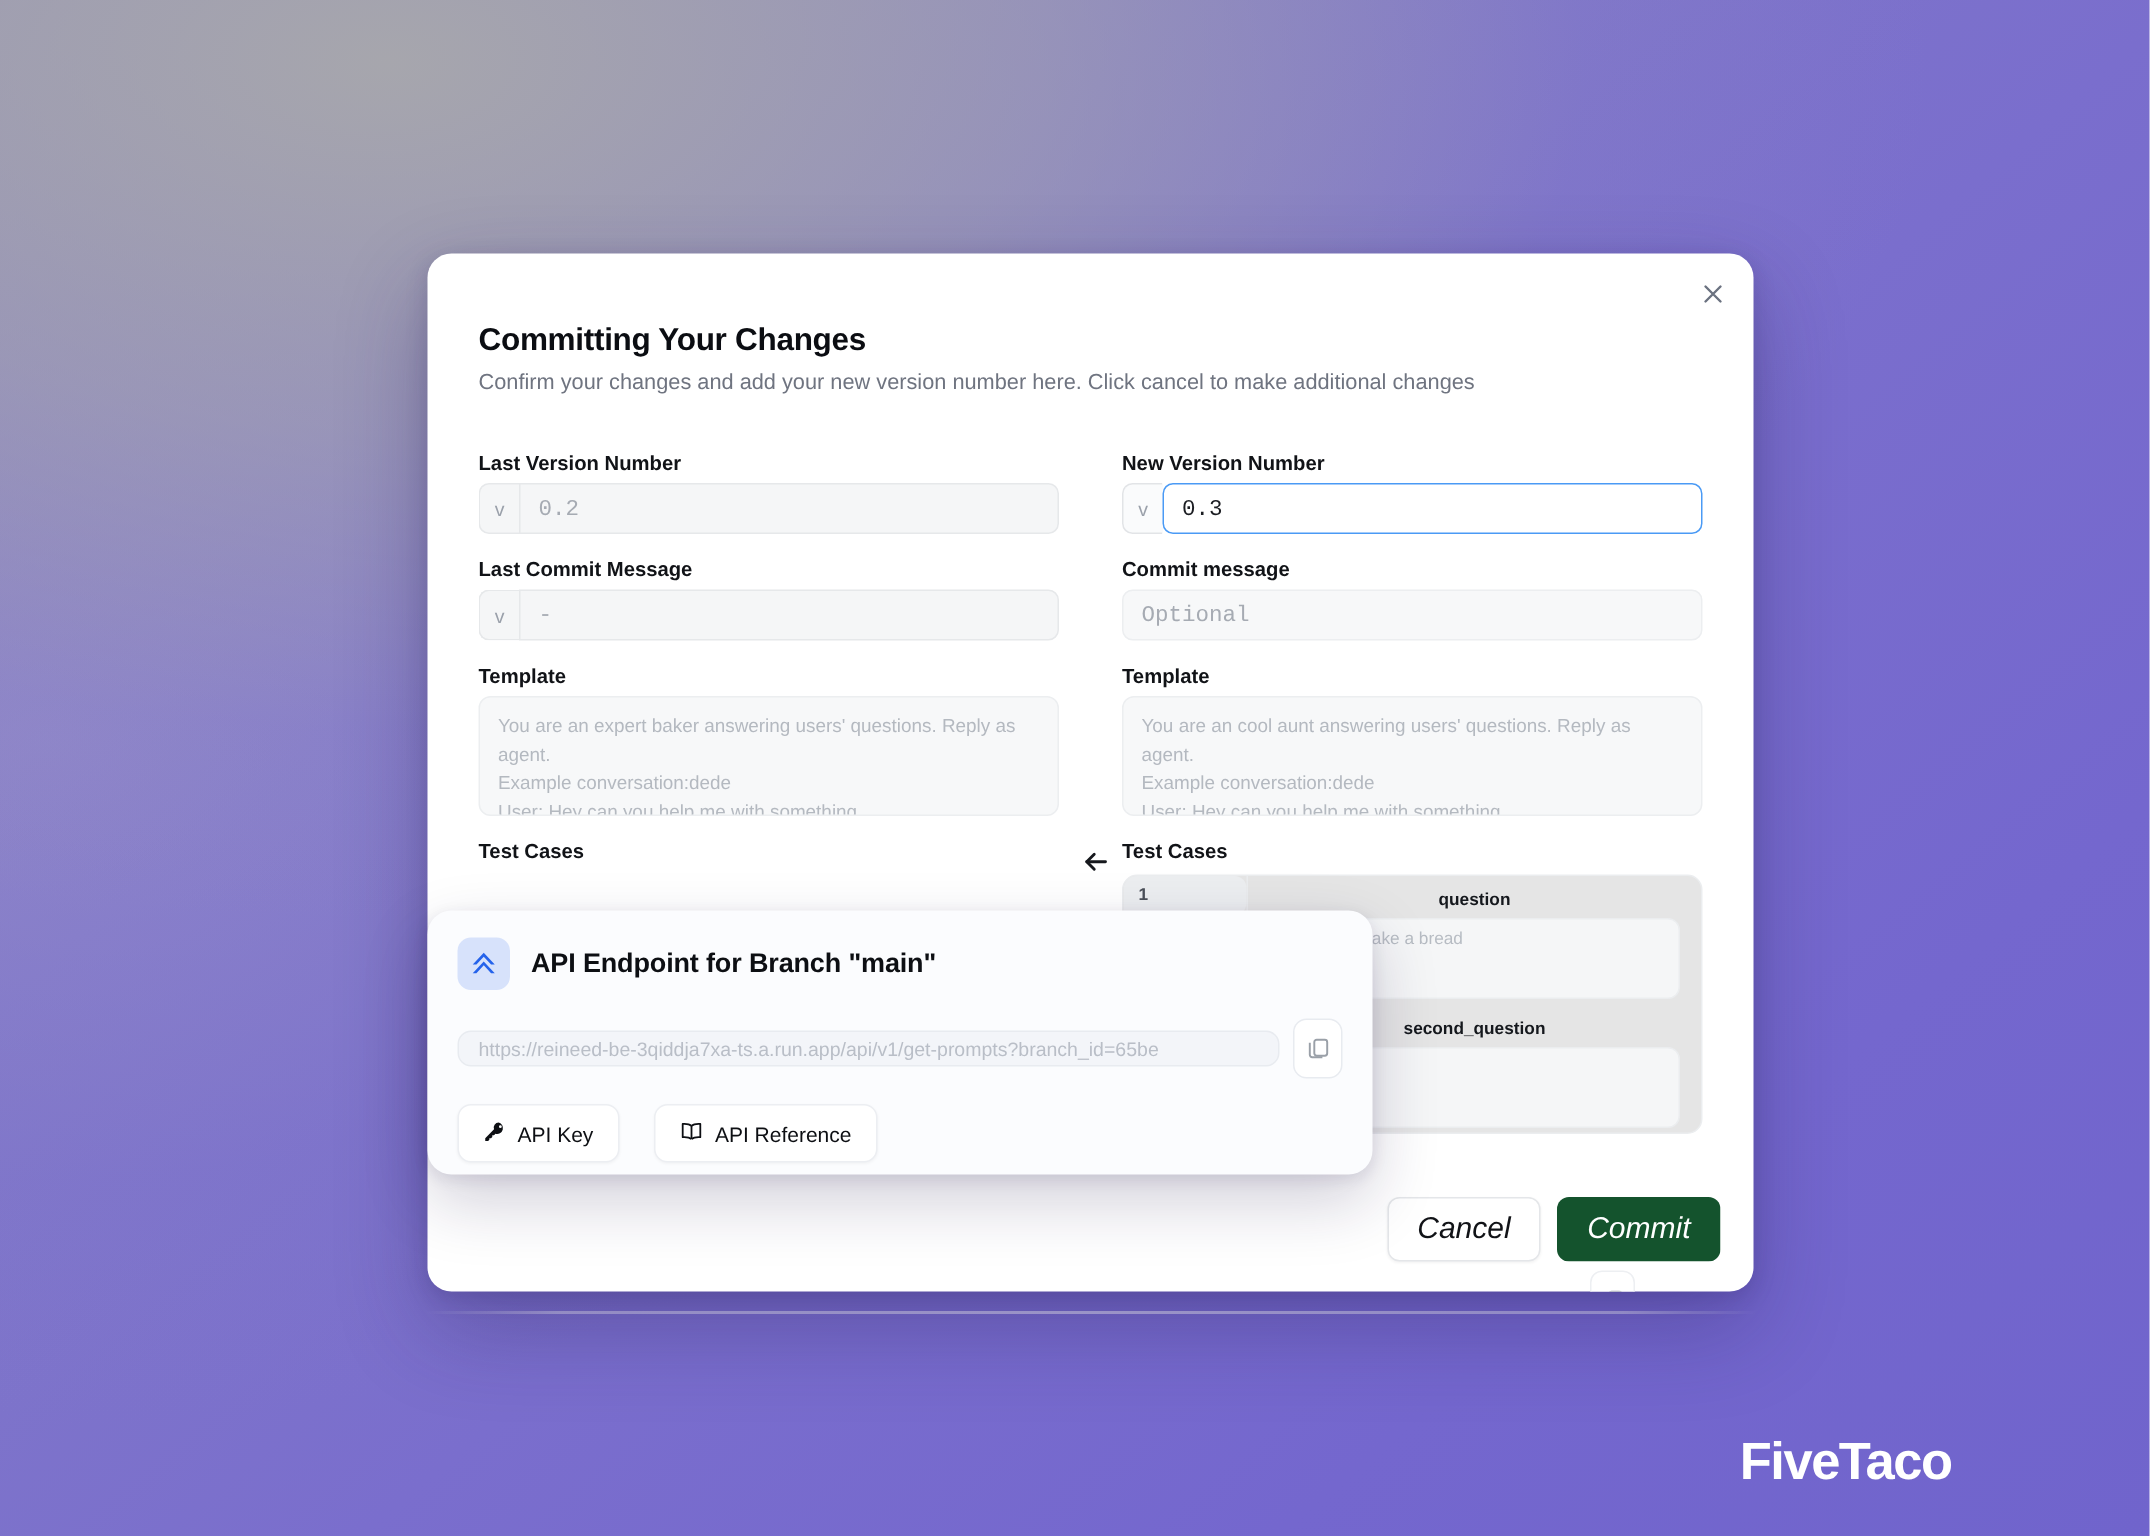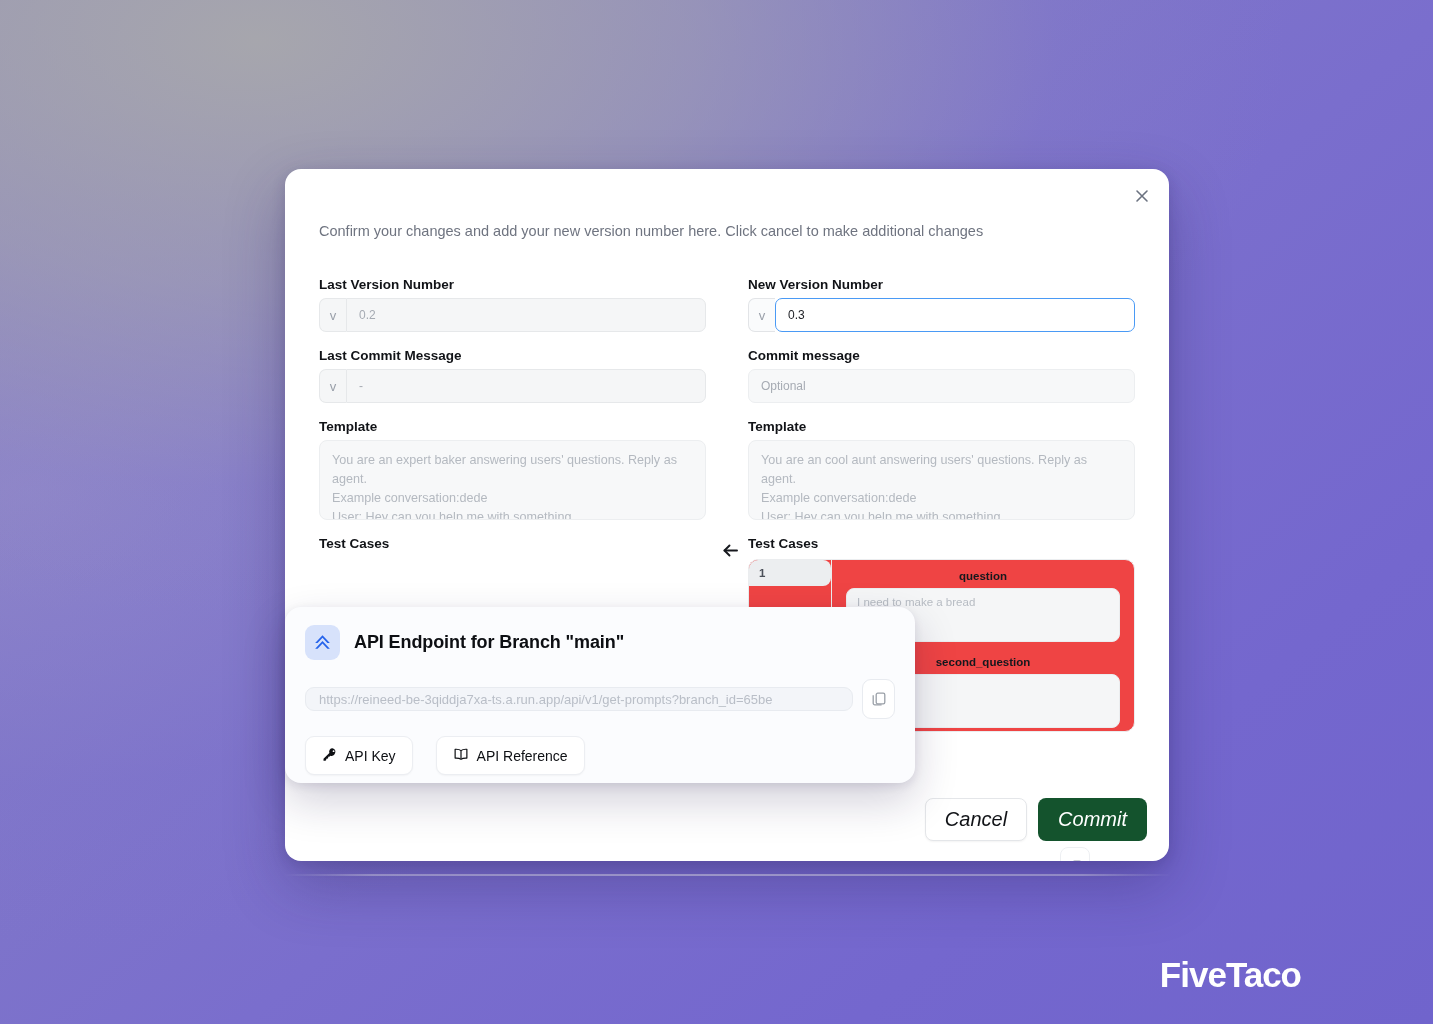--- a/index.html
+++ b/index.html
@@ -121,25 +121,26 @@
   }
 
   .input-box {
     flex: 1 1 auto;
     border: 1px solid #e6e8ea;
     border-radius: 0 7px 7px 0;
     background: #f5f6f7;
     display: flex;
     align-items: center;
     padding: 0 12px;
-    font-size: 12px;
+    font-size: 15px;
     color: #a6abb3;
     min-width: 0;
     overflow: hidden;
     white-space: nowrap;
+    font-family: Liberation Mono, monospace;
   }
 
   .input-row.active .input-prefix {
     background: #fafbfc;
     border-color: #e2e4e7;
   }
   .input-row.active .input-box {
     background: #ffffff;
     border: 1.5px solid #4a9af5;
     border-radius: 7px;
@@ -184,21 +185,21 @@
   .tc-title {
     font-size: 13.5px;
     font-weight: 700;
     color: #111317;
     margin-bottom: 8px;
   }
 
   .tc-panel {
     border: 1px solid #ebedef;
     border-radius: 10px;
-    background: #ef4444;
+    background: #e5e5e5;
     height: 173px;
     display: flex;
     overflow: hidden;
   }
 
   .tc-tabs {
     width: 83px;
     flex: none;
     border-right: 1px solid #ebedef;
     padding-top: 0;
@@ -397,20 +398,21 @@
   <div class="modal">
 
     <button class="modal-close" aria-label="Close">
       <svg width="14" height="14" viewBox="0 0 14 14" fill="none" stroke="currentColor" stroke-width="1.6" stroke-linecap="round">
         <path d="M2 2 L12 12 M12 2 L2 12"></path>
       </svg>
     </button>
 
     <div class="modal-body">
 
+      <div class="modal-title">Committing Your Changes</div>
       <div class="modal-subtitle">Confirm your changes and add your new version number here. Click cancel to make additional changes</div>
 
       <div class="form-grid">
 
         <div class="col">
 
           <label class="field-label">Last Version Number</label>
           <div class="input-row">
             <div class="input-prefix">v</div>
             <div class="input-box">0.2</div>

